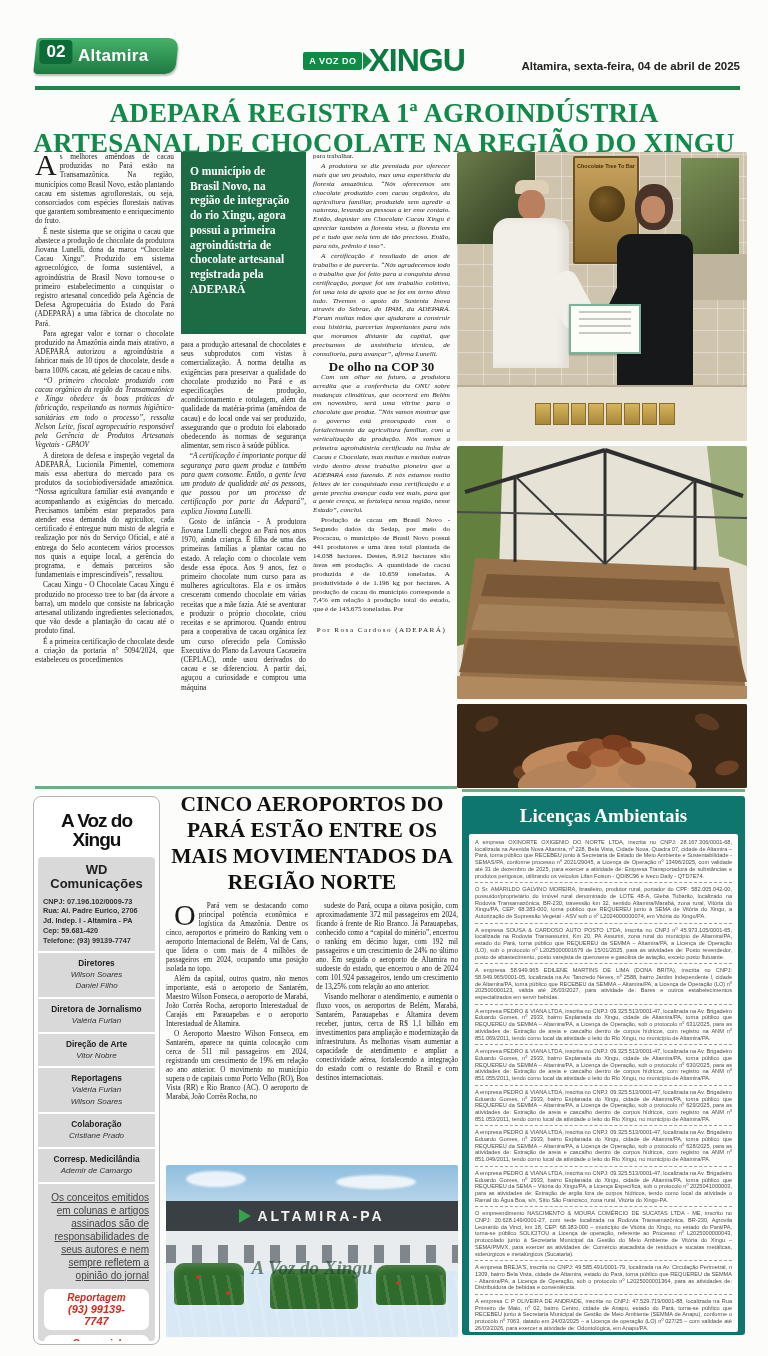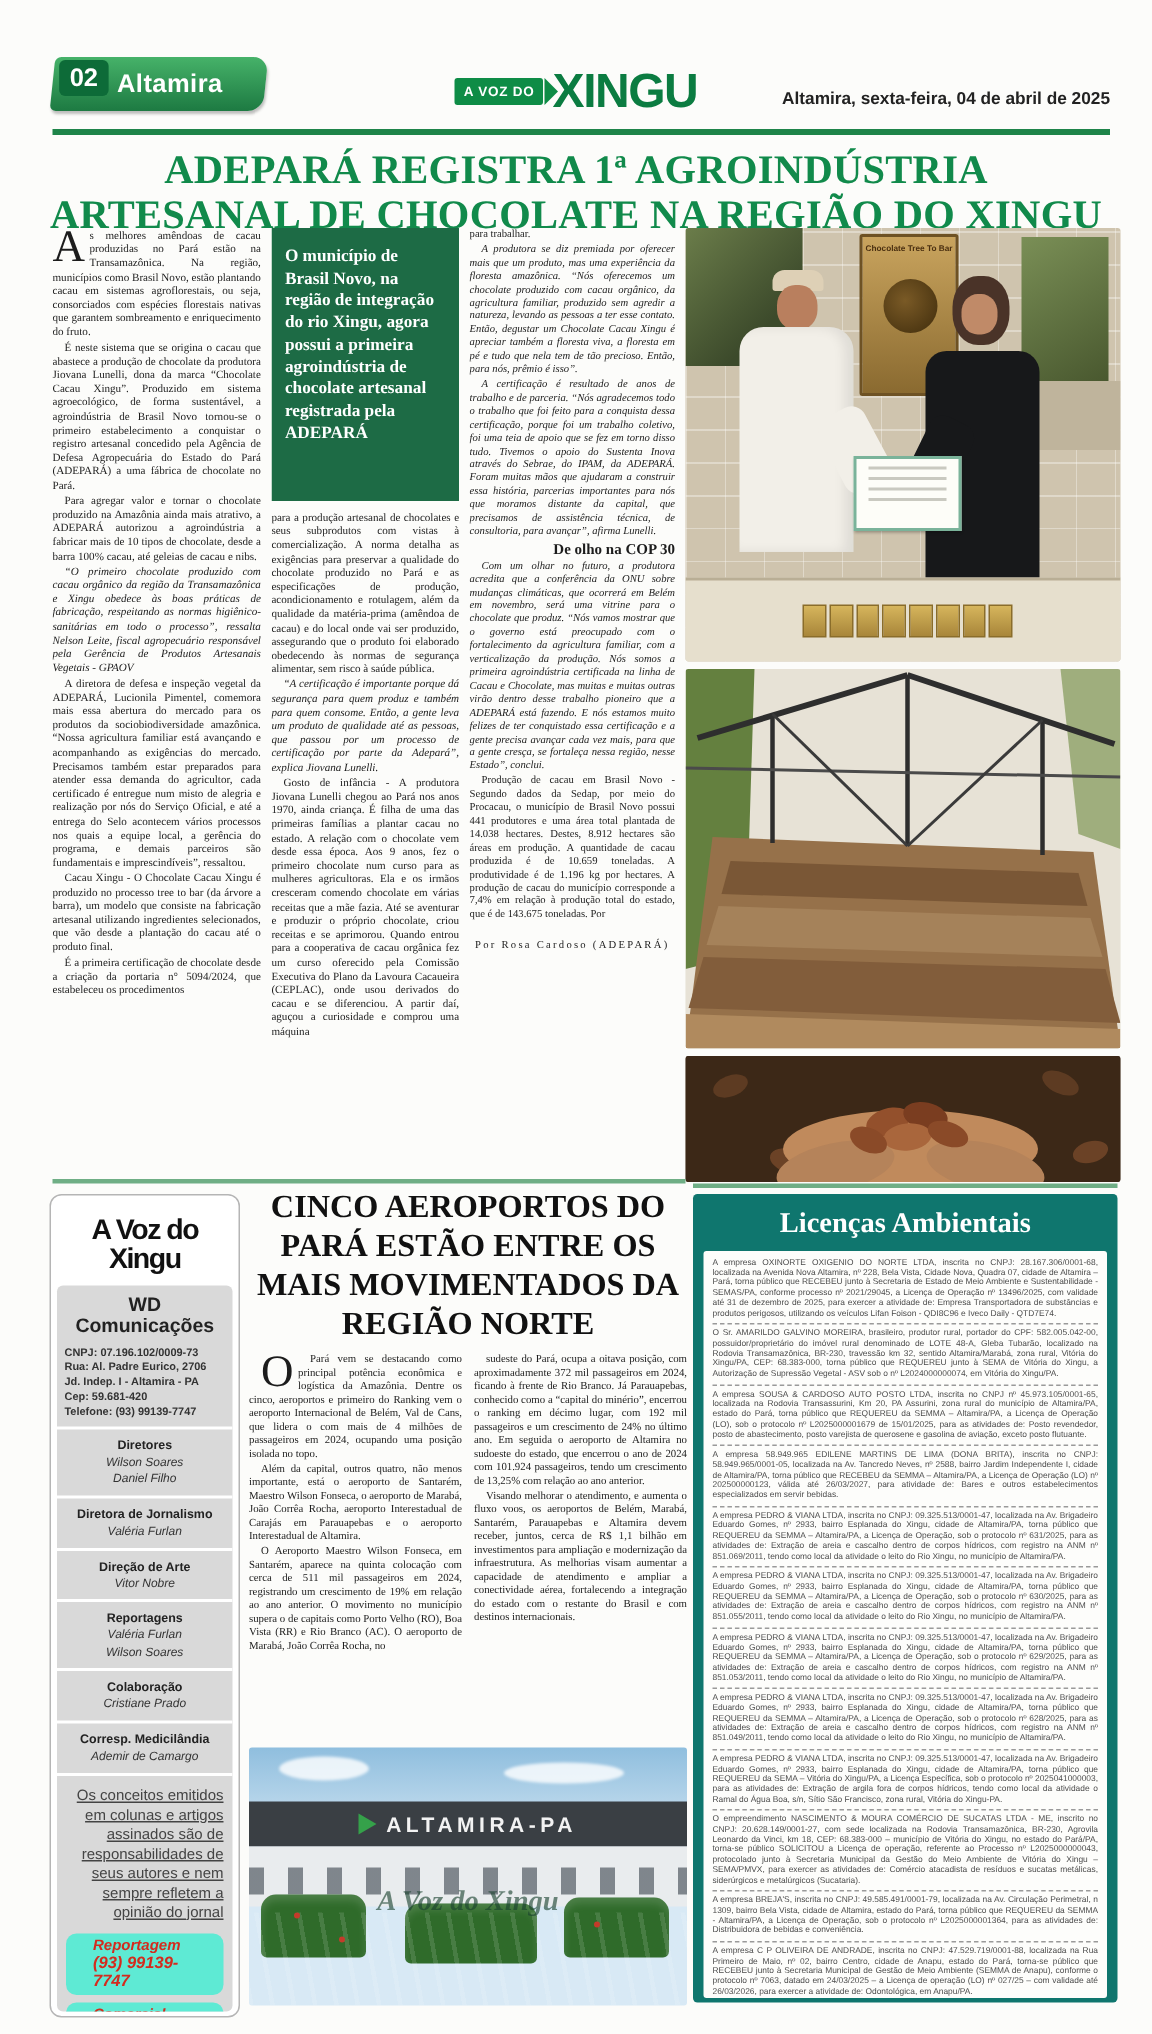--- a/index.html
+++ b/index.html
@@ -54,21 +54,21 @@
   .col2 { width:127px; }
   .col3 { width:139px; font-size:7.1px; line-height:8.9px; }
   .it { font-style:italic; }
   p.dc::first-letter {
     float:left; font-size:30px; line-height:24px; padding:1px 3px 0 0; font-weight:400;
   }
   .greenbox {
     background:#1d6b45; color:#fff; padding:12px 9px; margin-bottom:6px;
     font:700 11.5px/1.28 "Liberation Serif",serif; text-align:left; height:182px;
   }
-  .subhead { text-align:right; font-weight:700; font-size:10px; margin:4px 0 3px; text-indent:0 !important; }
+  .subhead { text-align:center; font-weight:700; font-size:13px; margin:4px 0 3px; text-indent:0 !important; }
   .byline { text-align:center; letter-spacing:1.5px; text-indent:0 !important; margin-top:12px; }
   
   .photo-col { width:290px; display:flex; flex-direction:column; gap:5px; }
   .ph { position:relative; overflow:hidden; border-radius:2px; background:#cfc4ae; }
   .ph1 { height:289px; }
   .ph2 { height:253px; background:#e7e2d6; }
   .ph3 { height:84px; background:#3c2817; }
   .tilegrid { position:absolute; inset:0;
     background:
       repeating-linear-gradient(0deg, rgba(255,255,255,.35) 0 1px, transparent 1px 22px),
@@ -106,21 +106,21 @@
   }
   .mh-logo { text-align:center; font:900 19px/1 "Liberation Sans",sans-serif; letter-spacing:-1px; color:#111; padding:10px 0 8px; }
   .mh-panel { background:#d9d9d9; border-radius:4px; padding:6px 5px; height:484px; overflow:hidden; }
   .mh-company { text-align:center; font-weight:700; font-size:13px; line-height:1.1; color:#222; margin-bottom:5px; }
   .mh-contact { font:700 7.3px/1.35 "Liberation Sans",sans-serif; color:#333; }
   .mh-sep { height:2px; background:#fff; margin:5px -5px; }
   .mh-sec { text-align:center; }
   .mh-sec .t { font-weight:700; font-size:8.3px; color:#222; margin-bottom:1px; }
   .mh-sec .n { font-style:italic; font-size:8px; color:#333; line-height:1.45; }
   .mh-disc { font-size:10px; line-height:1.3; color:#444; text-align:right; padding:2px 1px;text-decoration:underline; }
-  .mh-red { background:#5eead4; border-radius:7px; margin:5px 1px 0; padding:3px 18px; text-align:left; }
+  .mh-red { background:#ffffff; border-radius:7px; margin:5px 1px 0; padding:3px 18px; text-align:center; }
   .mh-red .l1 { color:#d42b1e; font:800 italic 10px "Liberation Sans",sans-serif; }
   .mh-red .l2 { color:#d42b1e; font:800 italic 11px "Liberation Sans",sans-serif; }
   
   .airport { position:absolute; left:166px; top:791px; width:292px; }
   .air-headline { text-align:center; color:#111; font:800 21.5px/26px "Liberation Serif",serif; }
   .air-cols { display:flex; gap:8px; margin-top:7px; height:256px; overflow:hidden; }
   .air-cols .c { width:142px; text-align:justify; font-size:7.2px; line-height:9px; }
   .air-cols p { text-indent:8px; margin-bottom:1px; }
   
   .airphoto { position:relative; margin-top:7px; height:172px; border-radius:2px; overflow:hidden;

